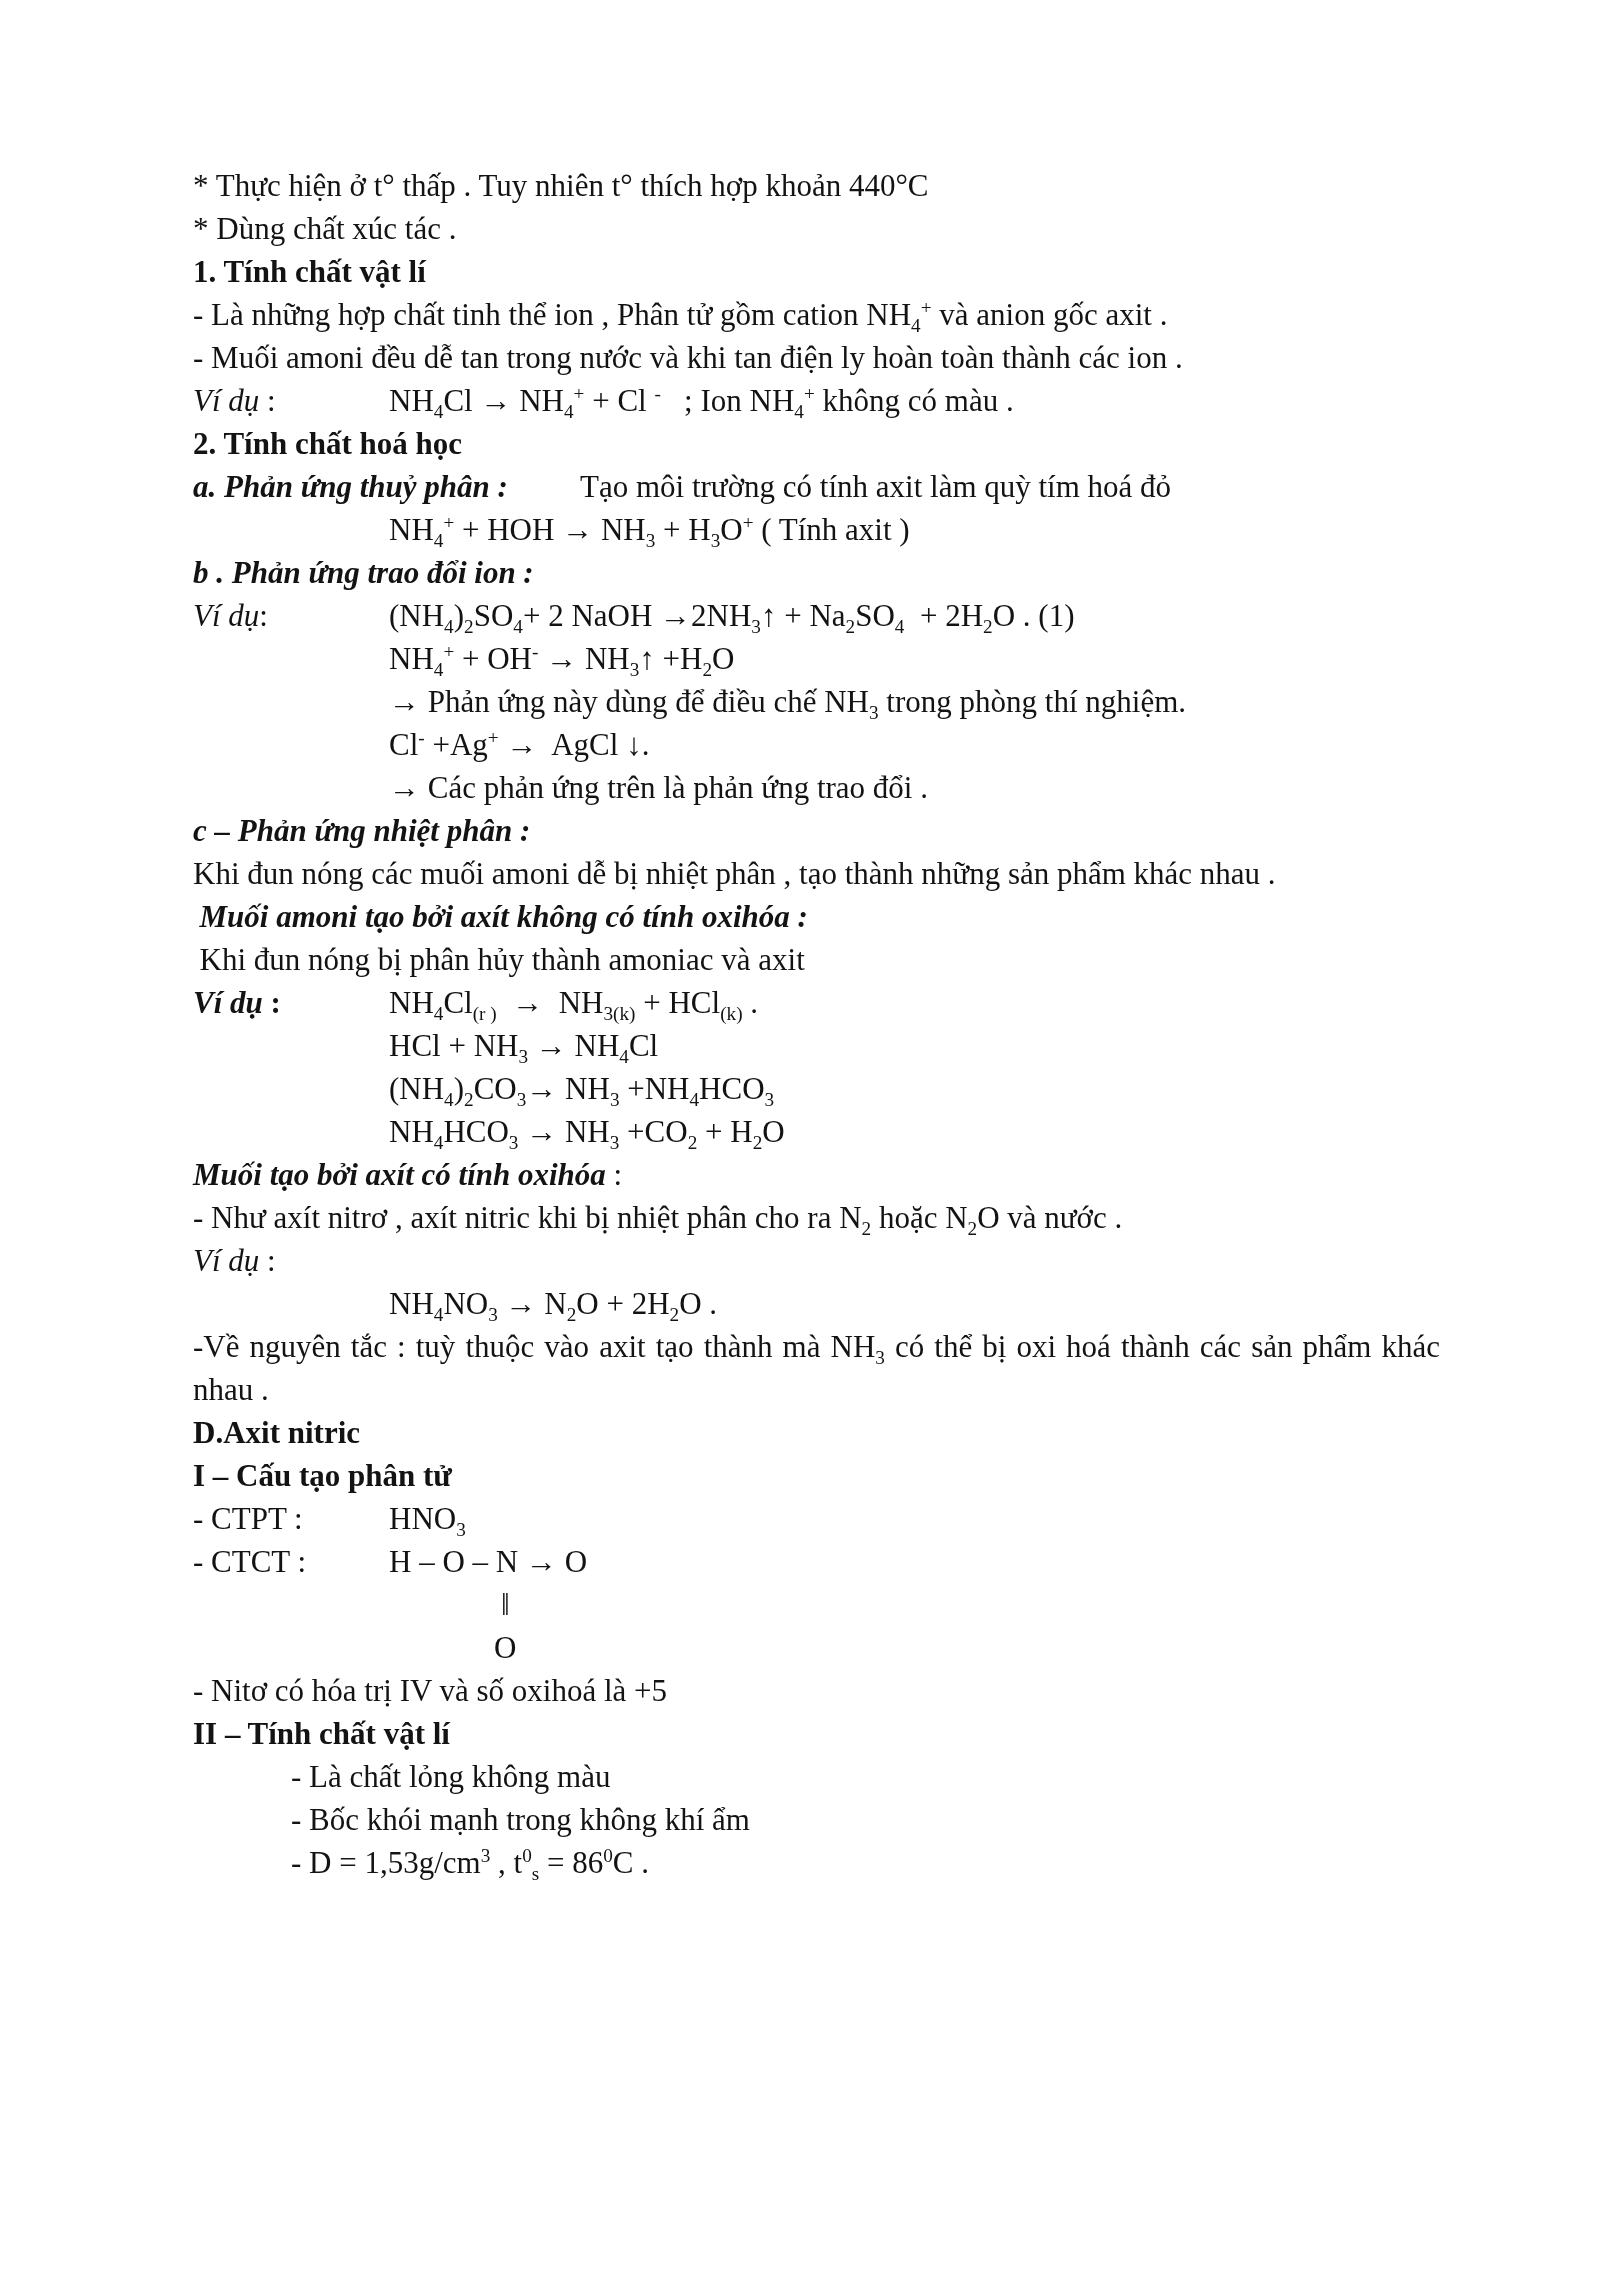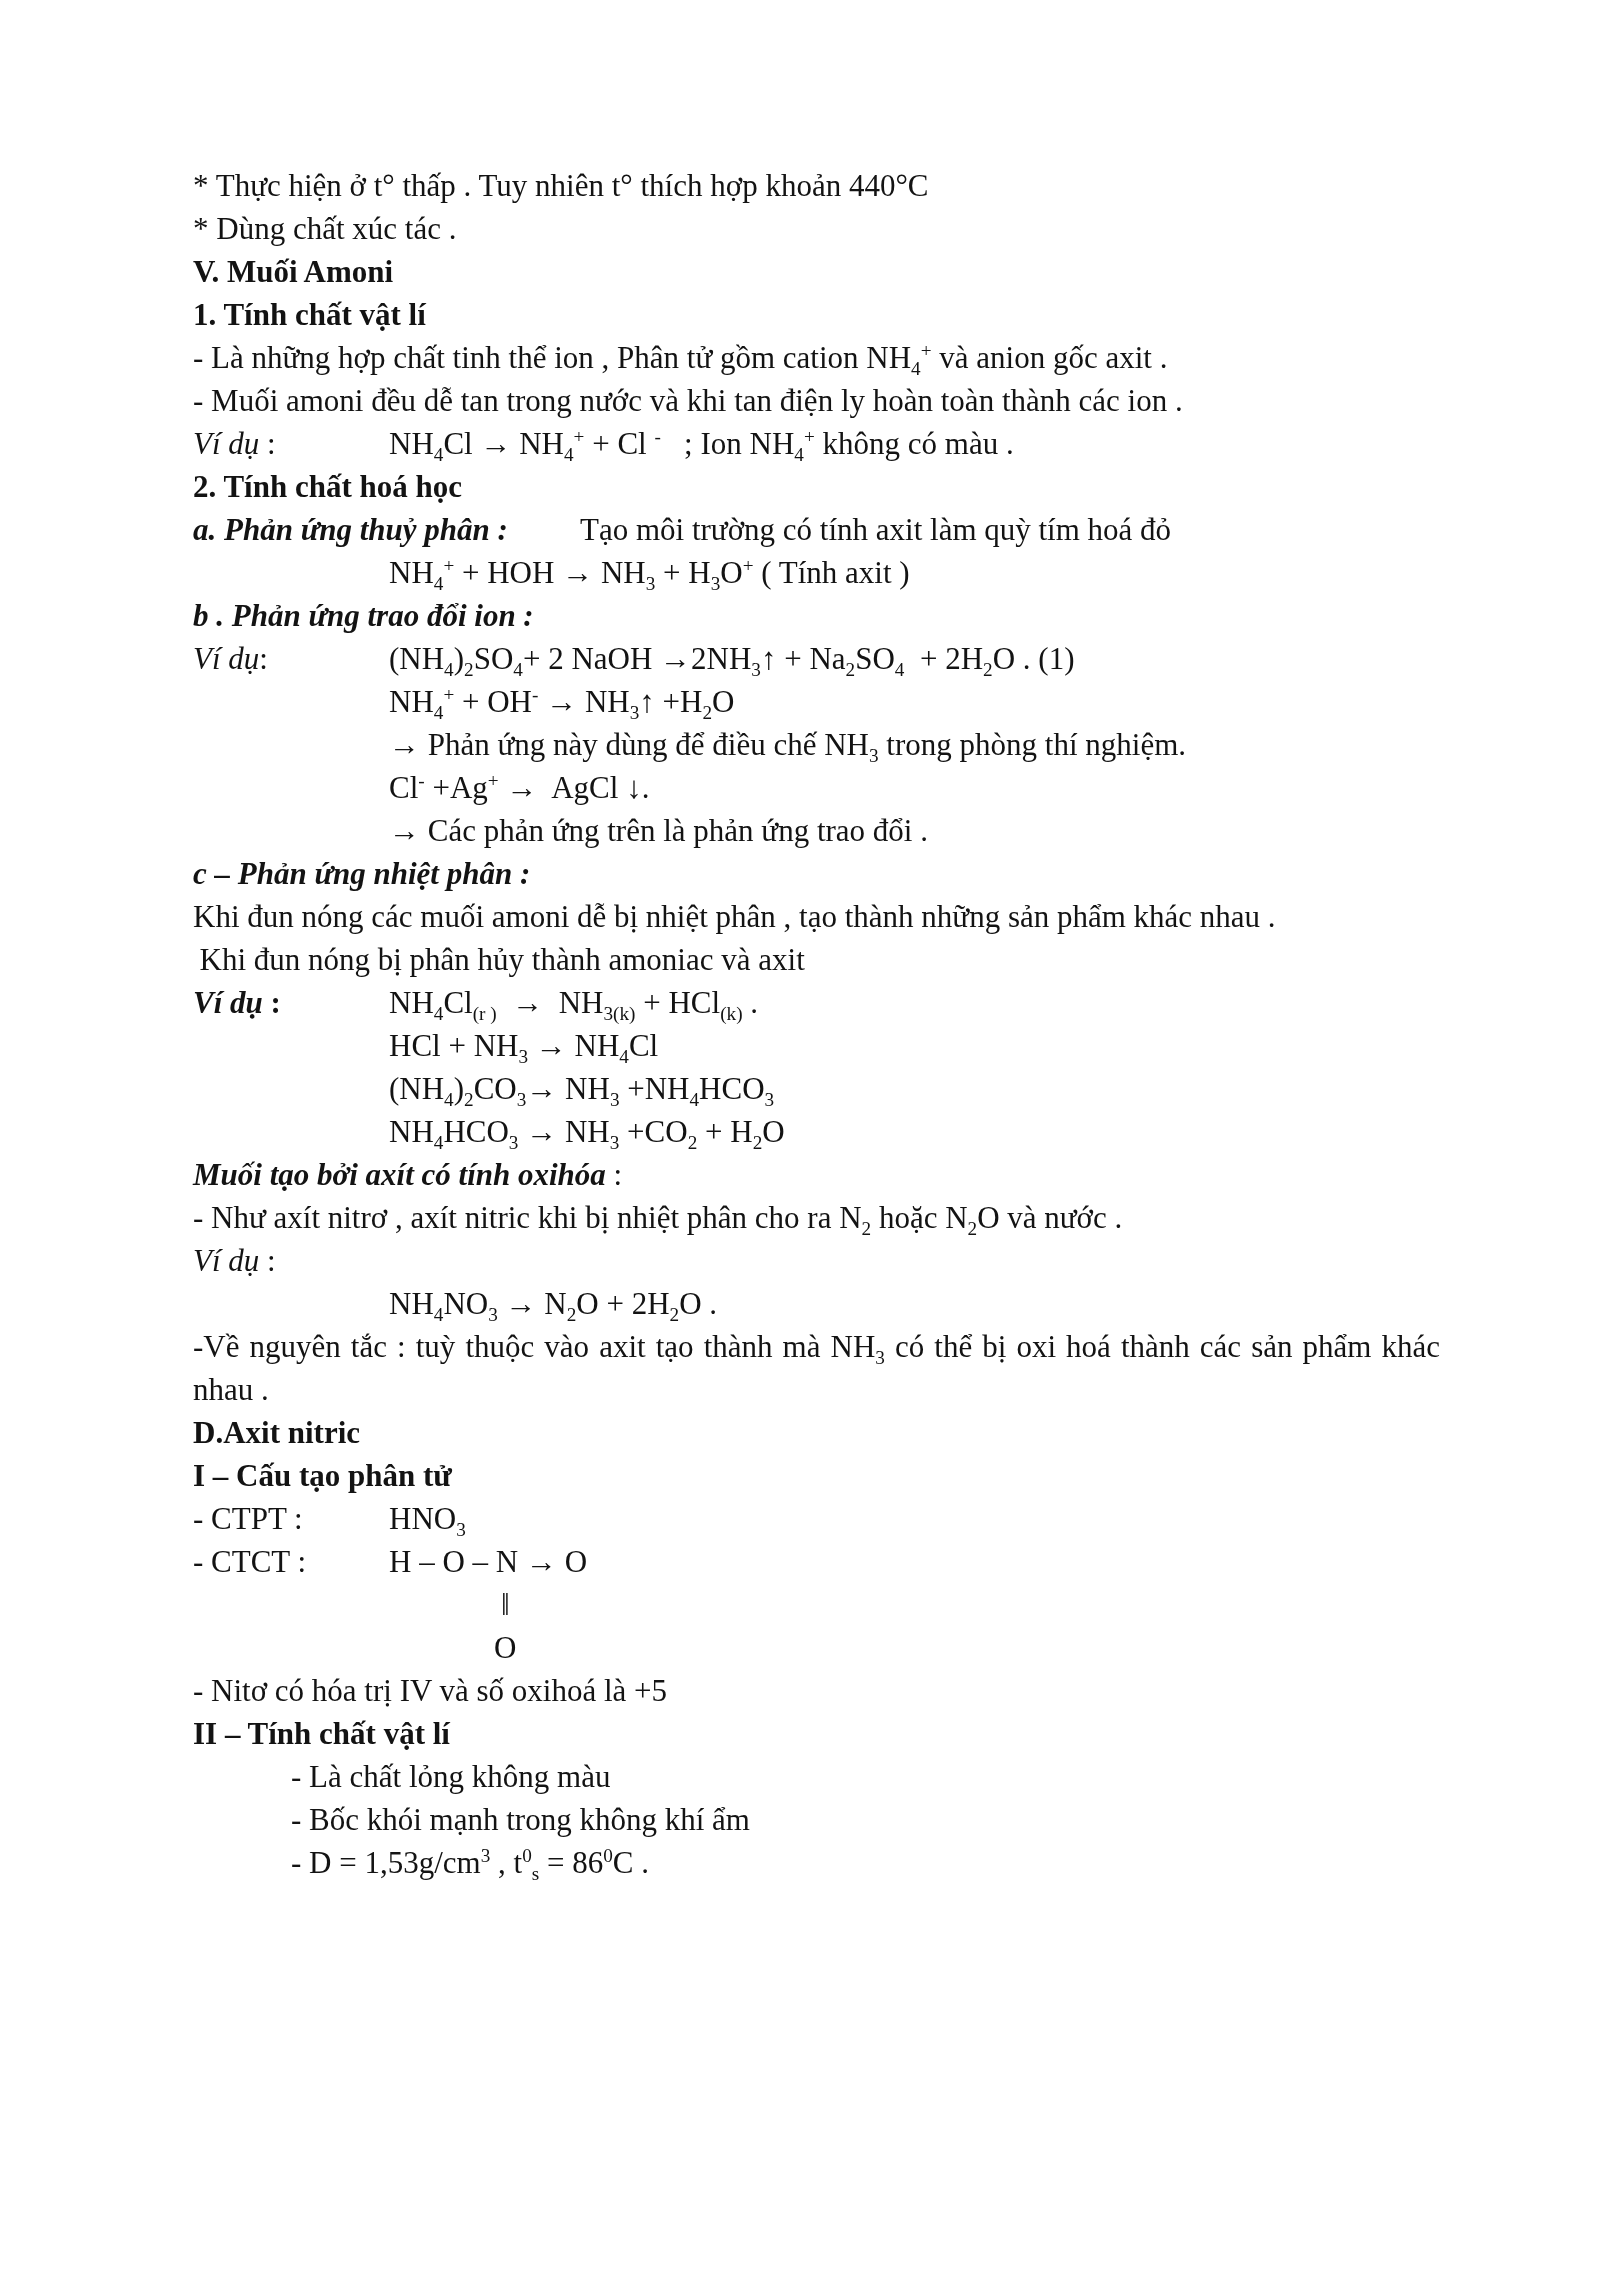--- a/index.html
+++ b/index.html
@@ -31,36 +31,36 @@
   .sup { vertical-align:super; font-size:62%; line-height:0; }
   .justify { text-align:justify; }
 </style>
 </head>
 <body>
 
 <div class="page">
   <div class="doc">
       <div class="line"><span>* Thực hiện ở t° thấp . Tuy nhiên t° thích hợp khoản 440°C</span></div>
       <div class="line"><span>* Dùng chất xúc tác .</span></div>
-      <div class="line"><span class="b">V. Muối Amoni</span></div>
       <div class="line"><span class="b">1. Tính chất vật lí</span></div>
       <div class="line"><span>- Là những hợp chất tinh thể ion , Phân tử gồm cation NH</span><span class="sub">4</span><span class="sup">+</span><span> và anion gốc axit .</span></div>
       <div class="line"><span>- Muối amoni đều dễ tan trong nước và khi tan điện ly hoàn toàn thành các ion .</span></div>
       <div class="line"><span class="part" style="left: 0px;"><span class="i">Ví dụ</span><span> :</span></span><span class="part" style="left: 196px;"><span>NH</span><span class="sub">4</span><span>Cl → NH</span><span class="sub">4</span><span class="sup">+</span><span> + Cl </span><span class="sup">-</span><span>   ; Ion NH</span><span class="sub">4</span><span class="sup">+</span><span> không có màu .</span></span></div>
       <div class="line"><span class="b">2. Tính chất hoá học</span></div>
       <div class="line"><span class="part" style="left: 0px;"><span class="b i">a. Phản ứng thuỷ phân :</span></span><span class="part" style="left: 387px;"><span>Tạo môi trường có tính axit làm quỳ tím hoá đỏ</span></span></div>
       <div class="line" style="padding-left: 196px;"><span>NH</span><span class="sub">4</span><span class="sup">+</span><span> + HOH → NH</span><span class="sub">3</span><span> + H</span><span class="sub">3</span><span>O</span><span class="sup">+</span><span> ( Tính axit )</span></div>
       <div class="line"><span class="b i">b . Phản ứng trao đổi ion :</span></div>
       <div class="line"><span class="part" style="left: 0px;"><span class="i">Ví dụ</span><span>:</span></span><span class="part" style="left: 196px;"><span>(NH</span><span class="sub">4</span><span>)</span><span class="sub">2</span><span>SO</span><span class="sub">4</span><span>+ 2 NaOH →2NH</span><span class="sub">3</span><span>↑ + Na</span><span class="sub">2</span><span>SO</span><span class="sub">4</span><span>  + 2H</span><span class="sub">2</span><span>O . (1)</span></span></div>
       <div class="line" style="padding-left: 196px;"><span>NH</span><span class="sub">4</span><span class="sup">+</span><span> + OH</span><span class="sup">-</span><span> → NH</span><span class="sub">3</span><span>↑ +H</span><span class="sub">2</span><span>O</span></div>
       <div class="line" style="padding-left: 196px;"><span>→ Phản ứng này dùng để điều chế NH</span><span class="sub">3</span><span> trong phòng thí nghiệm.</span></div>
       <div class="line" style="padding-left: 196px;"><span>Cl</span><span class="sup">-</span><span> +Ag</span><span class="sup">+</span><span> →  AgCl ↓.</span></div>
       <div class="line" style="padding-left: 196px;"><span>→ Các phản ứng trên là phản ứng trao đổi .</span></div>
       <div class="line"><span class="b i">c – Phản ứng nhiệt phân :</span></div>
       <div class="line"><span>Khi đun nóng các muối amoni dễ bị nhiệt phân , tạo thành những sản phẩm khác nhau .</span></div>
+      <div class="line" style="padding-left: 6.5px;"><span class="b i">Muối amoni tạo bởi axít không có tính oxihóa :</span></div>
       <div class="line" style="padding-left: 6.5px;"><span>Khi đun nóng bị phân hủy thành amoniac và axit</span></div>
       <div class="line"><span class="part" style="left: 0px;"><span class="b i">Ví dụ</span><span class="b"> :</span></span><span class="part" style="left: 196px;"><span>NH</span><span class="sub">4</span><span>Cl</span><span class="sub">(r )</span><span>  →  NH</span><span class="sub">3(k)</span><span> + HCl</span><span class="sub">(k)</span><span> .</span></span></div>
       <div class="line" style="padding-left: 196px;"><span>HCl + NH</span><span class="sub">3</span><span> → NH</span><span class="sub">4</span><span>Cl</span></div>
       <div class="line" style="padding-left: 196px;"><span>(NH</span><span class="sub">4</span><span>)</span><span class="sub">2</span><span>CO</span><span class="sub">3</span><span>→ NH</span><span class="sub">3</span><span> +NH</span><span class="sub">4</span><span>HCO</span><span class="sub">3</span></div>
       <div class="line" style="padding-left: 196px;"><span>NH</span><span class="sub">4</span><span>HCO</span><span class="sub">3</span><span> → NH</span><span class="sub">3</span><span> +CO</span><span class="sub">2</span><span> + H</span><span class="sub">2</span><span>O</span></div>
       <div class="line"><span class="b i">Muối tạo bởi axít có tính oxihóa</span><span> :</span></div>
       <div class="line"><span>- Như axít nitrơ , axít nitric khi bị nhiệt phân cho ra N</span><span class="sub">2</span><span> hoặc N</span><span class="sub">2</span><span>O và nước .</span></div>
       <div class="line"><span class="i">Ví dụ</span><span> :</span></div>
       <div class="line" style="padding-left: 196px;"><span>NH</span><span class="sub">4</span><span>NO</span><span class="sub">3</span><span> → N</span><span class="sub">2</span><span>O + 2H</span><span class="sub">2</span><span>O .</span></div>
       <div class="line justify"><span>-Về nguyên tắc : tuỳ thuộc vào axit tạo thành mà NH</span><span class="sub">3</span><span> có thể bị oxi hoá thành các sản phẩm khác nhau .</span></div>

